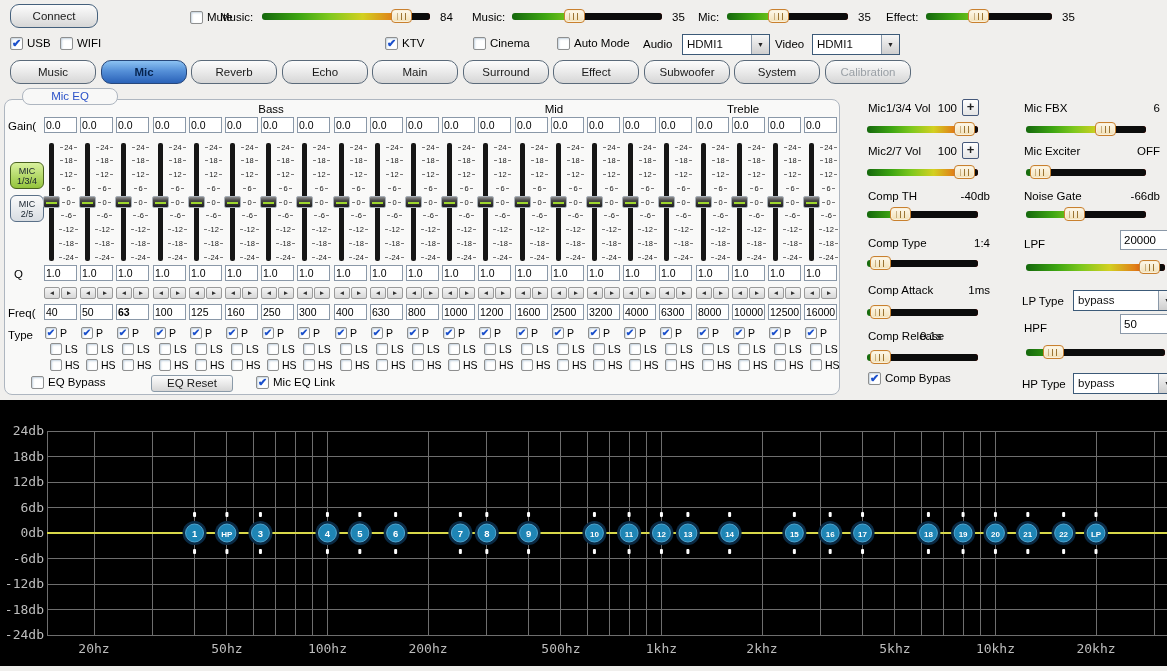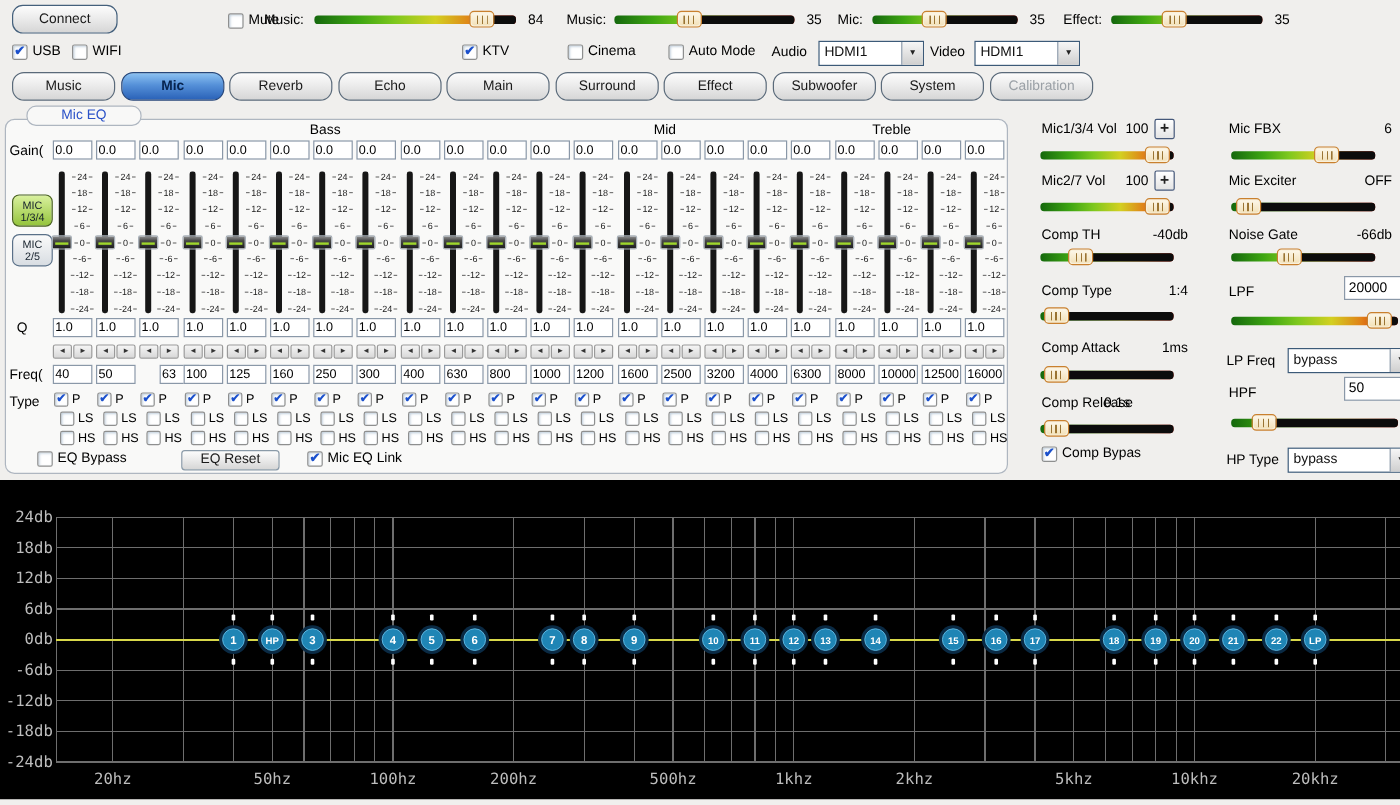--- a/index.html
+++ b/index.html
@@ -367,21 +367,21 @@
           <s style="text-decoration: none;">-24</s>
           <i></i>
         </div>
       </div>
     </div>
     <input class="tin" type="text" value="1.0" style="left: 111px; top: 165px;">
     <div class="spin" style="left: 111px; top: 187px;">
       <b class="l">◄</b>
       <b class="r">►</b>
     </div>
-    <input class="tin" type="text" value="63" style="left: 128px; top: 204px;">
+    <input class="tin" type="text" value="63" style="left: 111px; top: 204px; font-weight: bold;">
     <span class="cb sm on" style="left: 112px; top: 227px;">✔</span>
     <span class="cblbl sm" style="left: 127px; top: 227px;">P</span>
     <span class="cb sm" style="left: 117px; top: 243px;"></span>
     <span class="cblbl sm" style="left: 132px; top: 243px;">LS</span>
     <span class="cb sm" style="left: 117px; top: 259px;"></span>
     <span class="cblbl sm" style="left: 132px; top: 259px;">HS</span>
     <input class="tin" type="text" value="0.0" style="left: 148px; top: 17px;">
     <div class="vs" style="left: 147px; top: 41px;">
       <div class="vtr"></div>
       <div class="vhd">
@@ -1731,21 +1731,21 @@
     </div>
     <span class="lbl" style="left: 164px; top: 141px;">LPF</span>
     <input class="tin big" type="text" value="20000" style="left: 260px; top: 134px;">
     <div class="hs" style="left: 166px; top: 164px; width: 139px; height: 14px;">
       <div class="tr"></div>
       <div class="cov" style="width: 4%;"></div>
       <div class="hd" style="left: 113.28px;">
         <i></i>
       </div>
     </div>
-    <span class="lbl" style="left: 162px; top: 198px;">LP Freq</span>
+    <span class="lbl" style="left: 162px; top: 198px;">LP Type</span>
     <div class="sel" style="left: 213px; top: 194px; width: 104px; height: 21px;">
       <span class="val">bypass</span>
       <span class="arr">▼</span>
     </div>
     <span class="lbl" style="left: 164px; top: 225px;">HPF</span>
     <input class="tin big" type="text" value="50" style="left: 260px; top: 218px;">
     <div class="hs" style="left: 166px; top: 249px; width: 139px; height: 14px;">
       <div class="tr"></div>
       <div class="cov" style="width: 86%;"></div>
       <div class="hd" style="left: 16.52px;">

